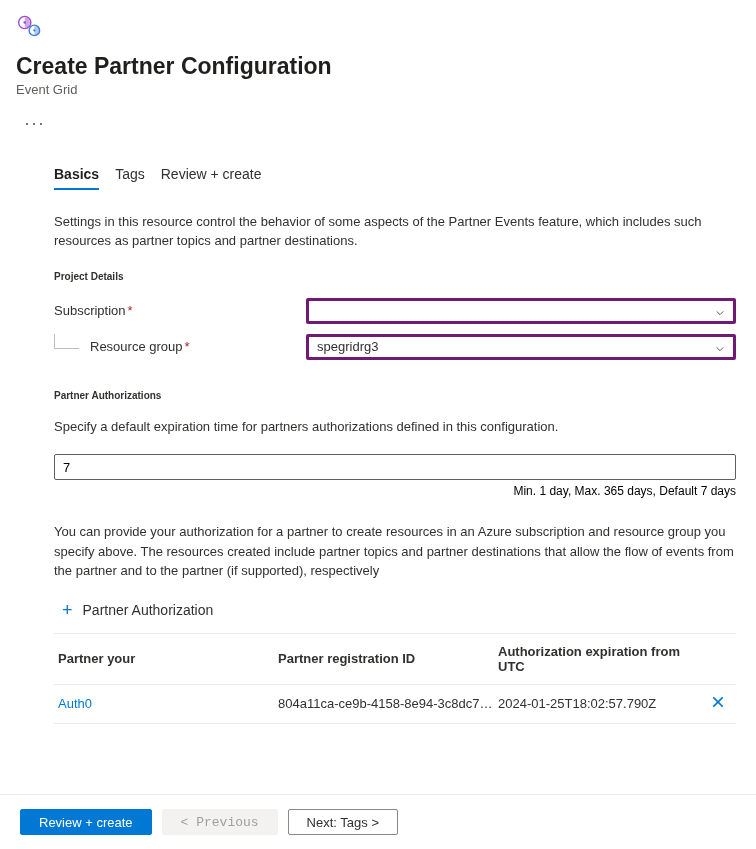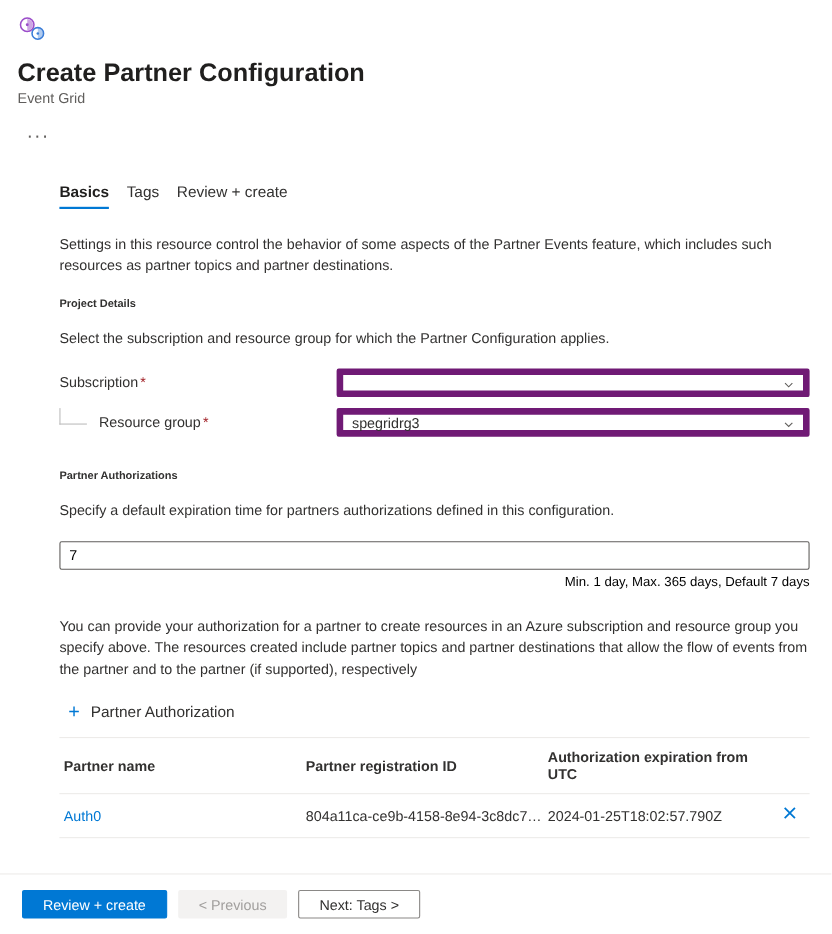--- a/index.html
+++ b/index.html
@@ -102,21 +102,21 @@
       width: 252px;
       flex-shrink: 0;
       font-size: 13px;
       line-height: 1.4;
     }
     .req { color: #a4262c; margin-left: 2px; }
     .field-control {
       flex: 1;
     }
     .select-wrap {
-      border: 6px solid #701a75;
+      border: 3px solid #701a75;
       height: 26px;
       display: flex;
       align-items: center;
       padding: 0 8px;
       justify-content: space-between;
       background: #fff;
       cursor: pointer;
       border-radius: 2px;
     }
     .chev {
@@ -193,20 +193,21 @@
     .btn-default {
       background: #fff;
       border: 1px solid #8a8886;
       color: #323130;
     }
     .btn-disabled {
       background: #f3f2f1;
       border: 1px solid #f3f2f1;
       color: #a19f9d;
       cursor: not-allowed;
+      font-family: Liberation Mono, monospace;
     }
     .spacer-section { margin-top: 30px; }
     .auth-para { margin-top: 24px; margin-bottom: 10px; }
   </style>
 </head>
 <body>
 
 <div class="header">
   <span class="header-icon">
     <svg viewBox="0 0 32 32" width="28" height="28">
@@ -228,21 +229,20 @@
 <div class="content">
   <div class="tabs">
     <div class="tab active">Basics</div>
     <div class="tab">Tags</div>
     <div class="tab">Review + create</div>
   </div>
 
   <p class="intro-text">Settings in this resource control the behavior of some aspects of the Partner Events feature, which includes such resources as partner topics and partner destinations.</p>
 
   <h3 class="section-heading">Project Details</h3>
-  <p class="section-desc">Select the subscription and resource group for which the Partner Configuration applies.</p>
 
   <div class="field-row">
     <div class="field-label">
       <span>Subscription</span><span class="req">*</span>
     </div>
     <div class="field-control">
       <div class="select-wrap">
         <span></span>
         <span class="chev">
           <svg viewBox="0 0 12 12" width="10" height="10">
@@ -282,21 +282,21 @@
 
     <p class="section-desc auth-para">You can provide your authorization for a partner to create resources in an Azure subscription and resource group you specify above. The resources created include partner topics and partner destinations that allow the flow of events from the partner and to the partner (if supported), respectively</p>
 
     <div class="add-row">
       <span class="plus-icon">+</span>
       <span>Partner Authorization</span>
     </div>
 
     <div class="table">
       <div class="table-header">
-        <div class="col-name">Partner name</div>
+        <div class="col-name">Partner your</div>
         <div class="col-regid">Partner registration ID</div>
         <div class="col-exp">Authorization expiration from UTC</div>
         <div class="col-act"></div>
       </div>
       <div class="table-row">
         <div class="col-name link">Auth0</div>
         <div class="col-regid">804a11ca-ce9b-4158-8e94-3c8dc7…</div>
         <div class="col-exp">2024-01-25T18:02:57.790Z</div>
         <div class="col-act">
           <span>

